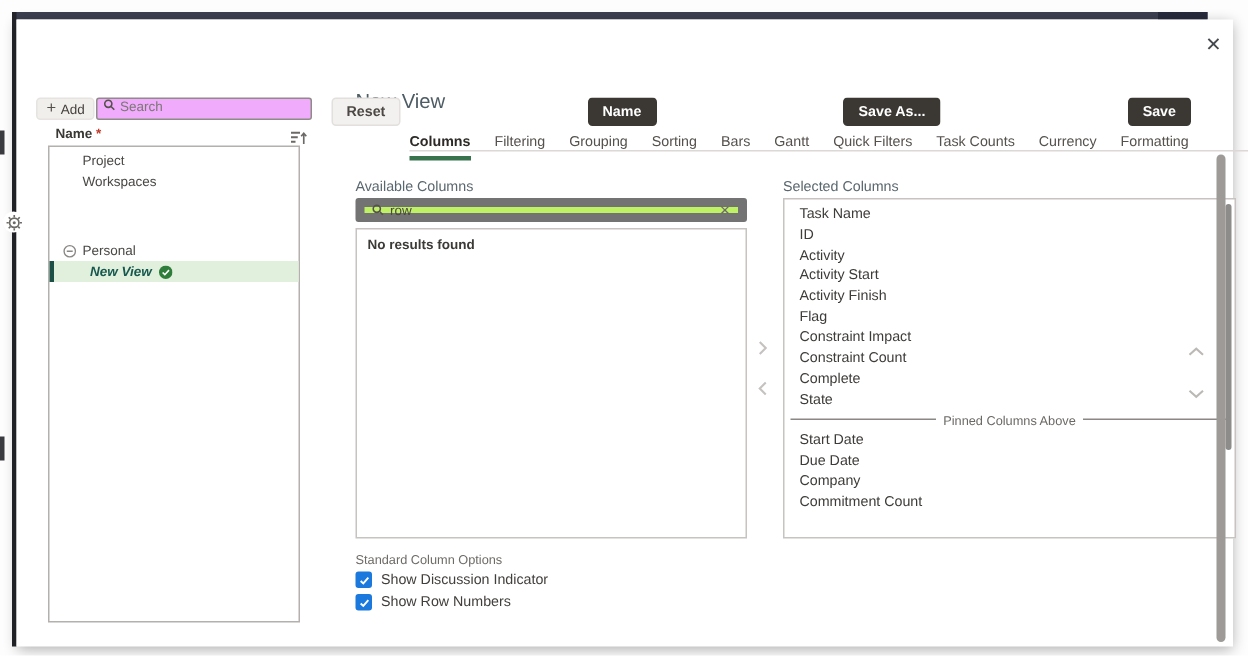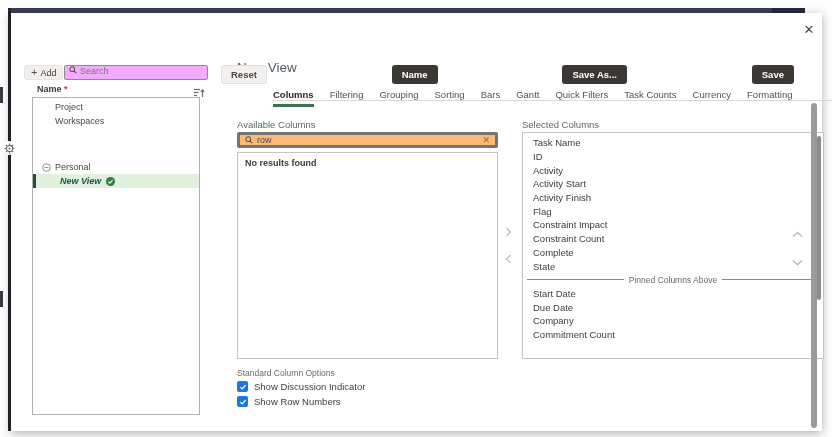--- a/index.html
+++ b/index.html
@@ -59,21 +59,21 @@
 
   .tabbar { position:absolute; left:226px; top:76px; width:573px; display:flex; gap:16px;
     padding-bottom:0; border-bottom:1px solid #dbd8d5;margin-left:36px; }
   .tab { font-size:9.5px; color:#55514d; cursor:pointer; position:relative; white-space:nowrap; }
   .tab.active { font-weight:bold; color:#2c2926; }
   .tab.active::after { content:""; position:absolute; left:0; right:0; bottom:-7px; height:3px;
     background:#38734e; }
 
   .col-label { position:absolute; top:106px; font-size:9.5px; color:#5a676e; }
   .asearch { position:absolute; left:226px; top:119px; width:261px; height:16px;
-    border:3px solid #737373; border-radius:2px; background:#fdba74; display:flex; align-items:center;
+    border:6px solid #737373; border-radius:2px; background:#bef264; display:flex; align-items:center;
     padding:0 5px; gap:4px; }
   .asearch input { border:none; outline:none; flex:1; font-size:9px; color:#4b4744; min-width:0;
     font-family:"Liberation Sans",sans-serif; background:transparent; }
   .asearch .clear { font-size:9px; color:#6f6b68; cursor:pointer; }
   .avail-box { position:absolute; left:226px; top:139px; width:261px; height:207px;
     border:1px solid #c6c3c0; background:#fff; }
   .no-res { padding:5px 7px; font-size:9px; font-weight:bold; color:#3c3a37; }
 
   .sel-box { position:absolute; left:511px; top:119px; width:302px; height:227px;
     border:1px solid #c6c3c0; background:#fff; overflow:hidden; padding-top:3px; position:absolute; }

